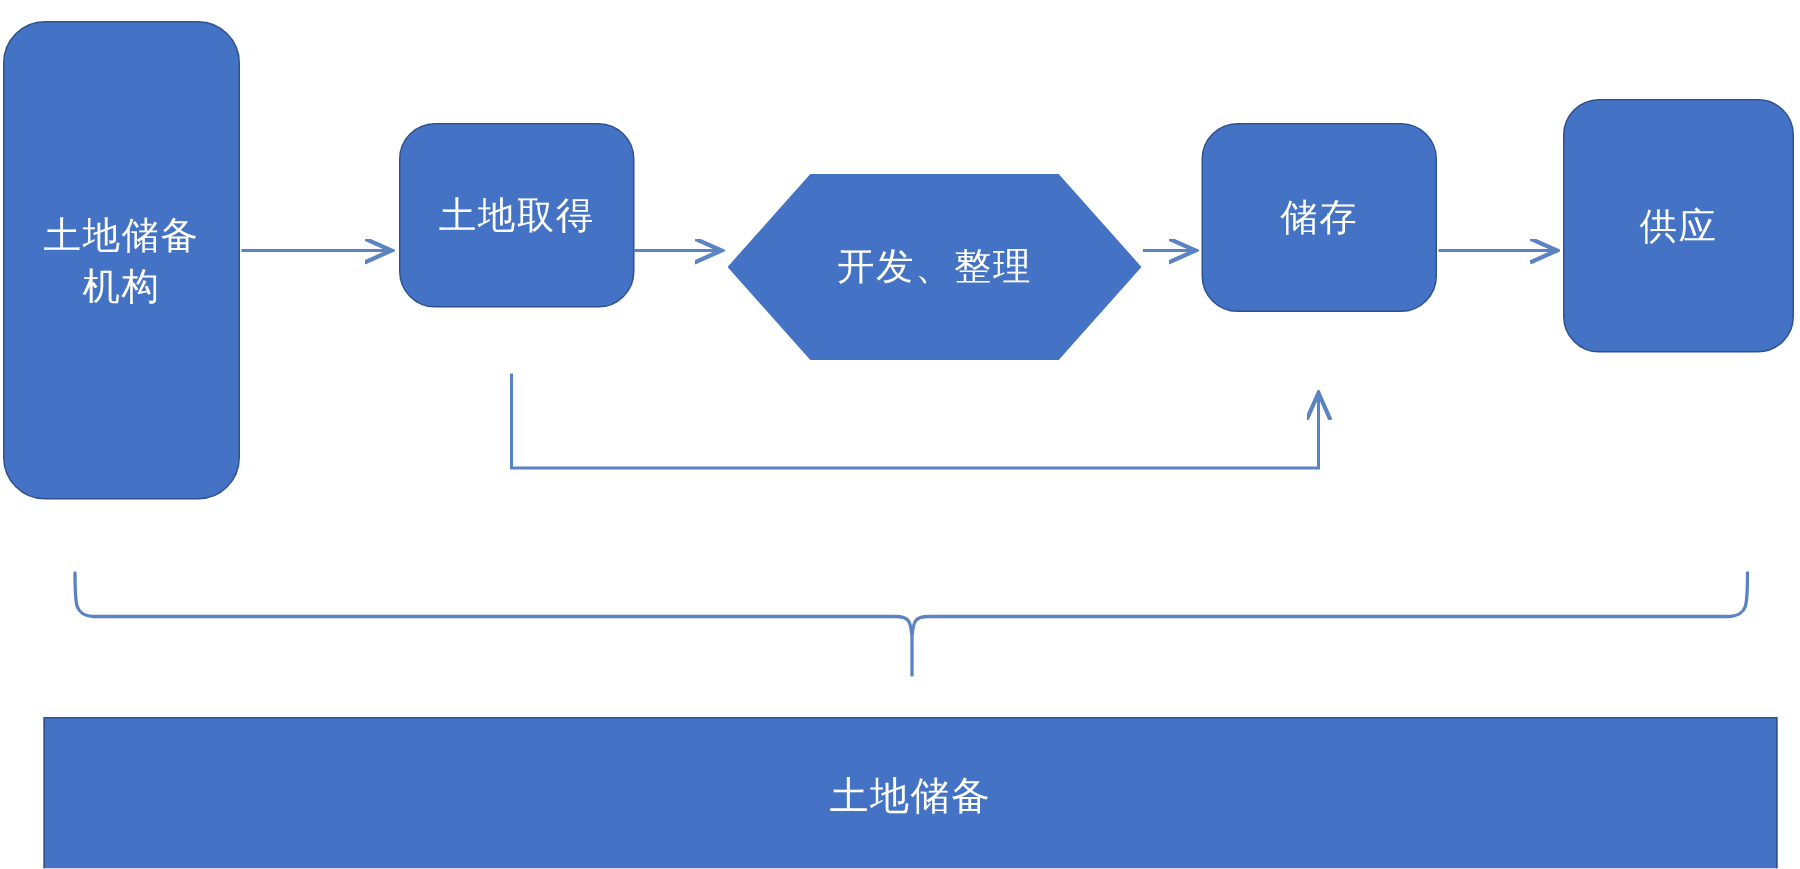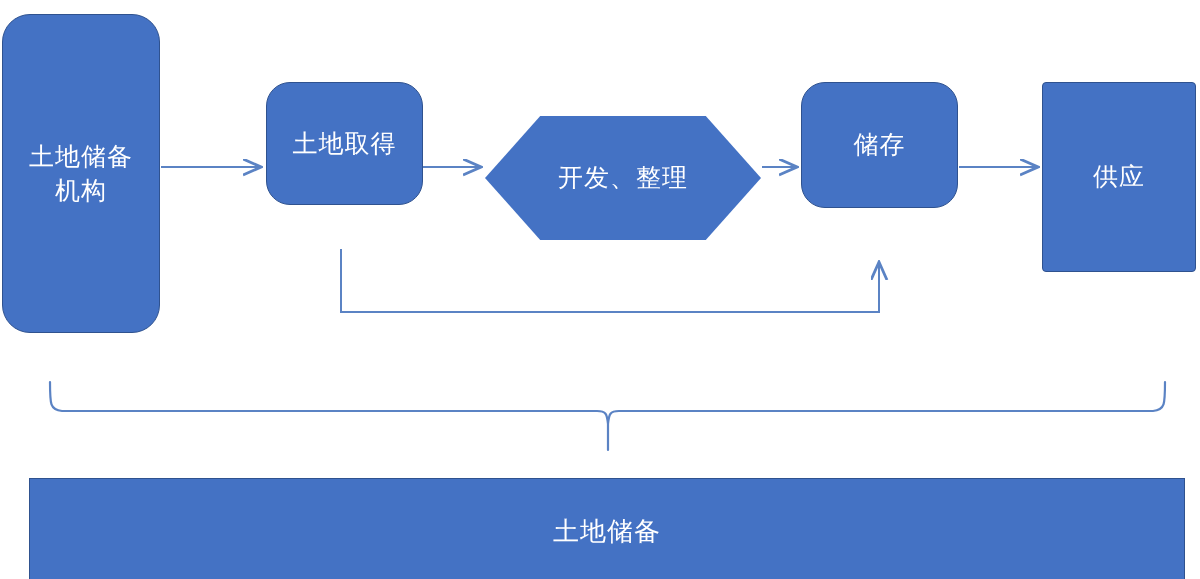--- a/index.html
+++ b/index.html
@@ -40,22 +40,22 @@
   }
   #node-acquire {
     left: 266px; top: 82px; width: 157px; height: 123px;
     border-radius: 24px;
   }
   #node-store {
     left: 801px; top: 82px; width: 157px; height: 126px;
     border-radius: 24px;
   }
   #node-supply {
-    left: 1042px; top: 82px; width: 154px; height: 190px;
-    border-radius: 4px;
+    left: 1042px; top: 66px; width: 154px; height: 169px;
+    border-radius: 24px;
   }
   
   #node-develop {
     left: 485px; top: 116px; width: 276px; height: 124px;
     background: #4472C4;
     border: none;
     border-radius: 0;
     clip-path: polygon(20% 0%, 80% 0%, 100% 50%, 80% 100%, 20% 100%, 0% 50%);
     -webkit-clip-path: polygon(20% 0%, 80% 0%, 100% 50%, 80% 100%, 20% 100%, 0% 50%);
   }

